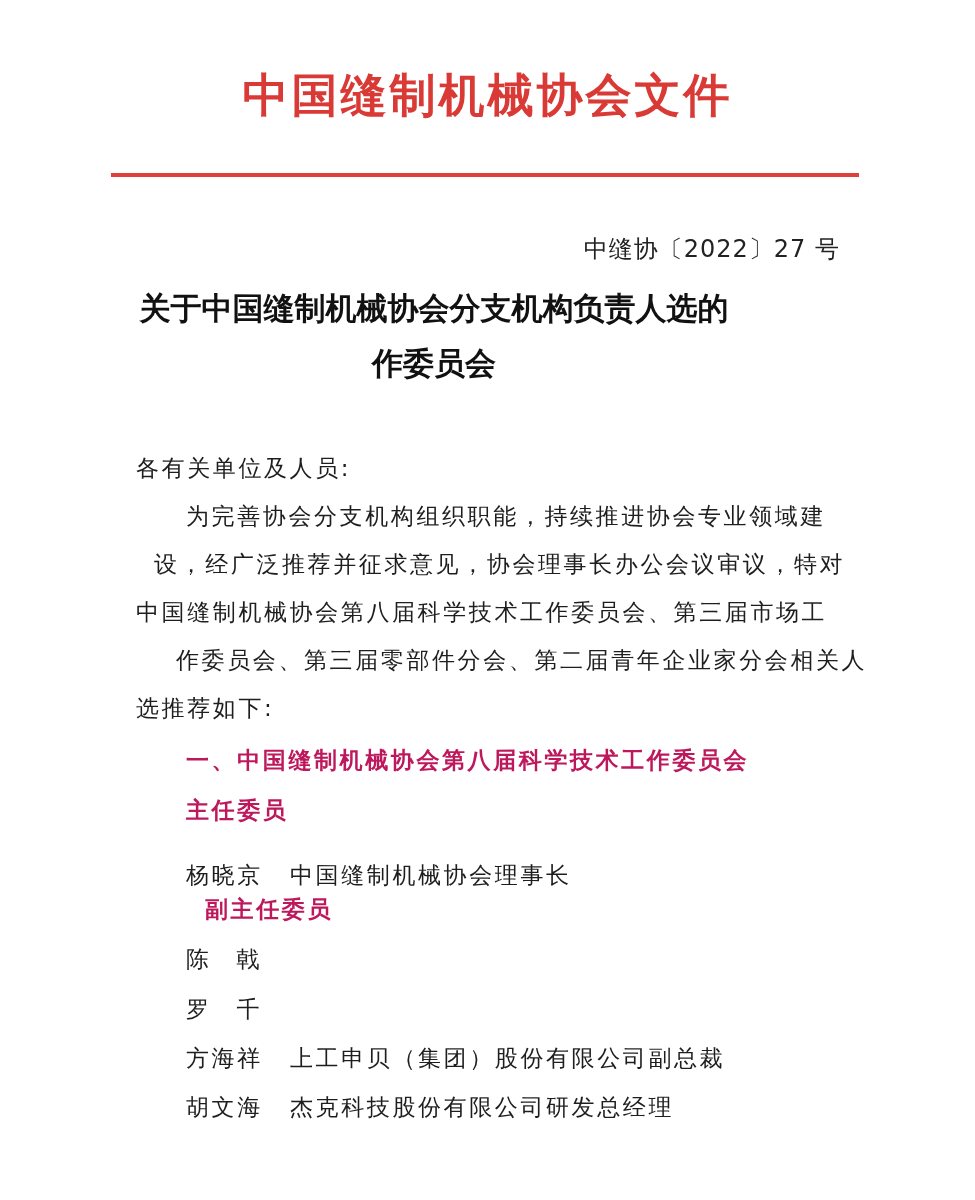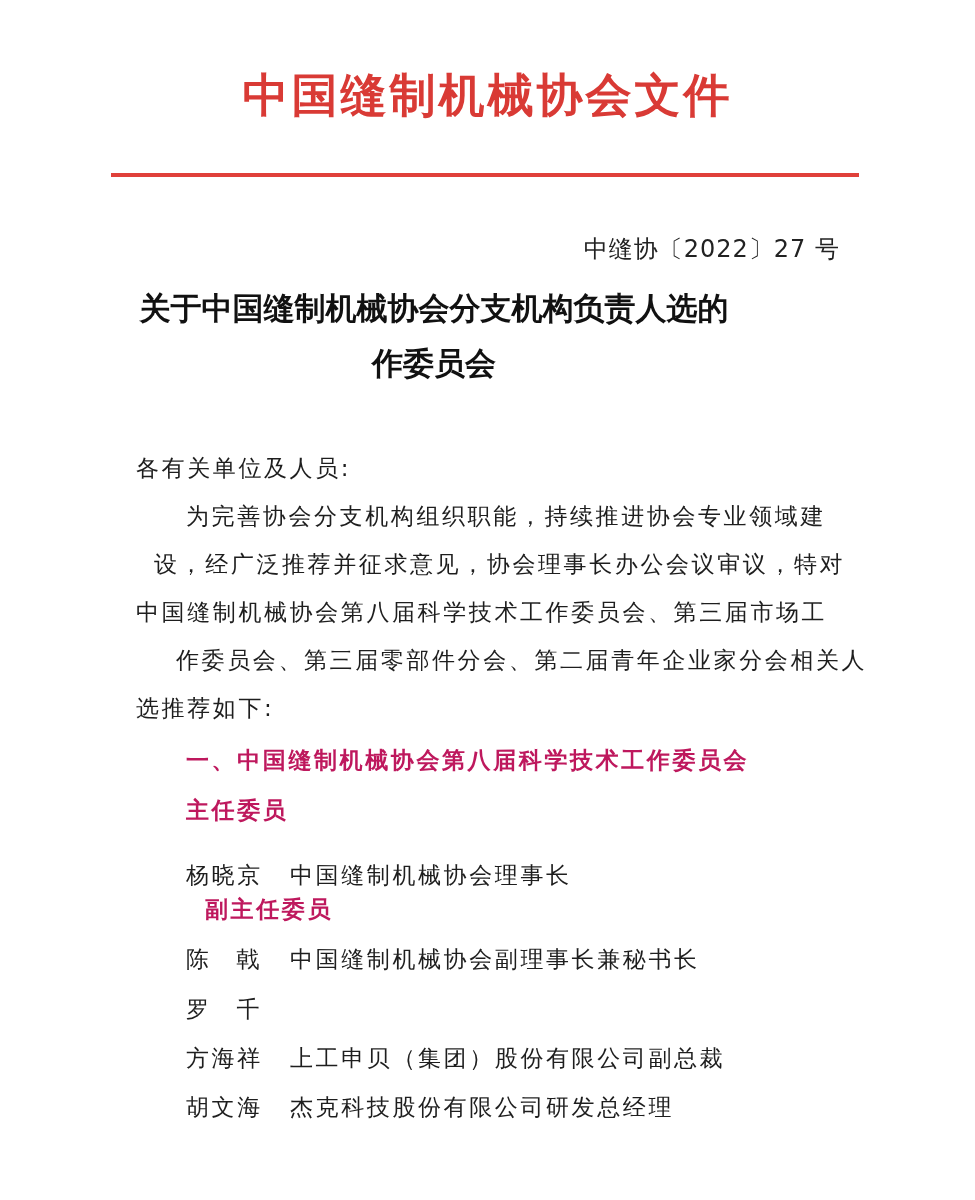--- a/index.html
+++ b/index.html
@@ -108,21 +108,21 @@
 <div class="body-line" style="left:186px; top:859px;">
   <span class="name-cell">杨晓京</span><span>中国缝制机械协会理事长</span>
 </div>
 
 <div class="body-line bold-line" style="left:186px; top:893px;margin-left:19px;">副主任委员</div>
 
 <div class="body-line" style="left:186px; top:943px;">
   <span class="name-spread">
       <span>陈</span>
       <span>戟</span>
-    </span><span>中国缝制机械协会副理事长兼秘书长</span>
+    </span>
 </div>
 
 <div class="body-line" style="left:186px; top:993px;">
   <span class="name-spread">
       <span>罗</span>
       <span>千</span>
     </span>
 </div>
 
 <div class="body-line" style="left:186px; top:1042px;">

